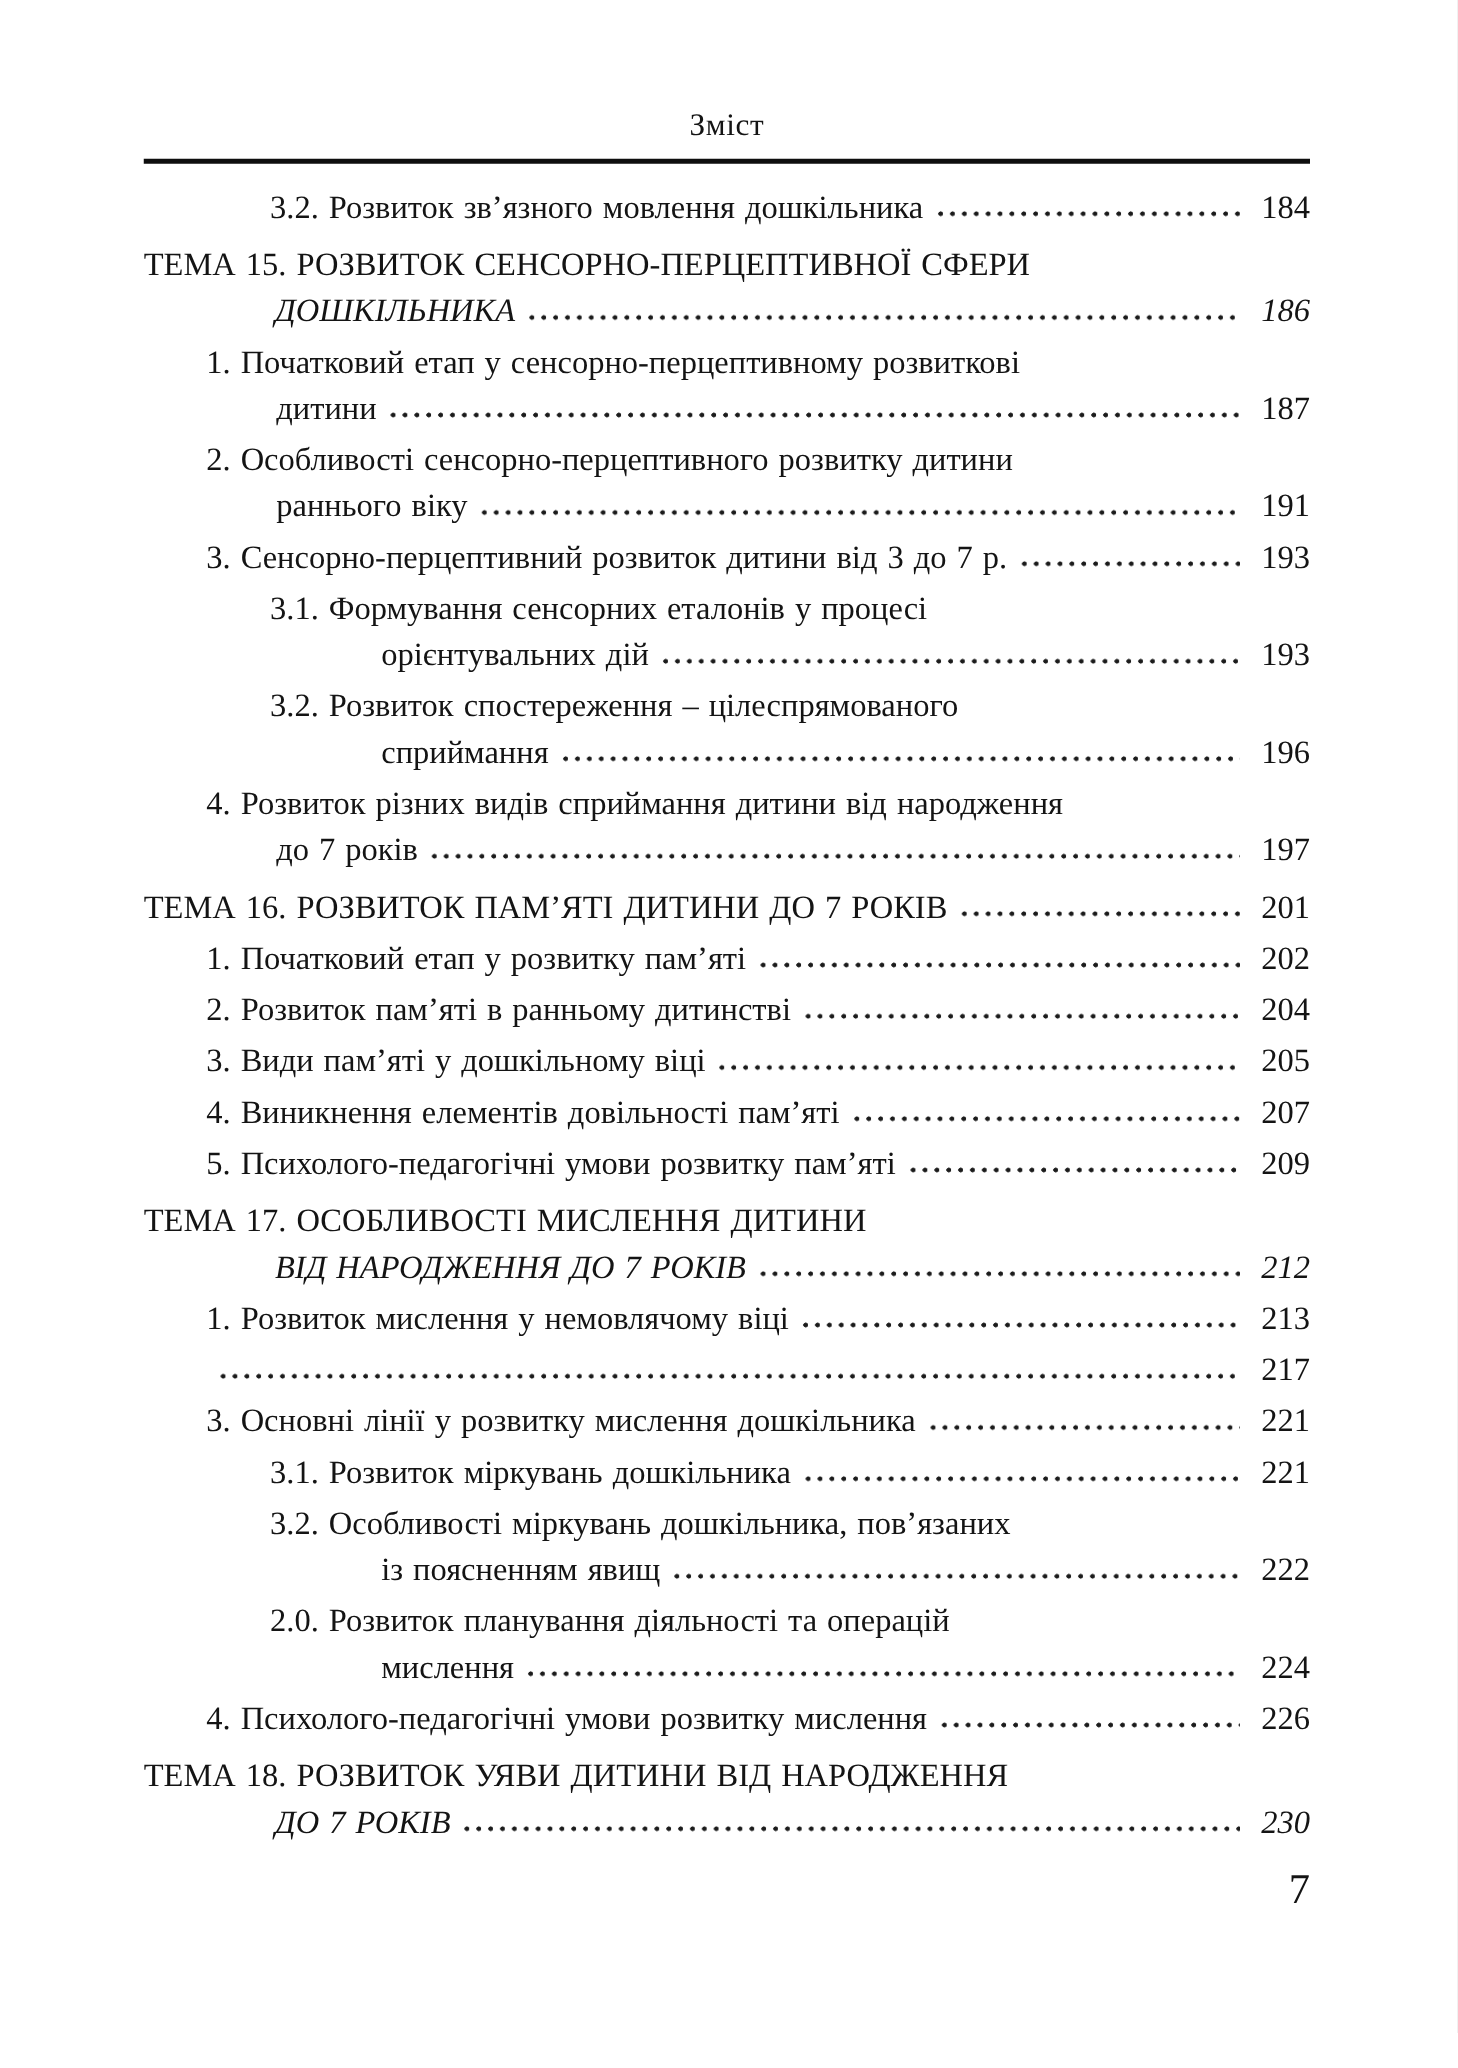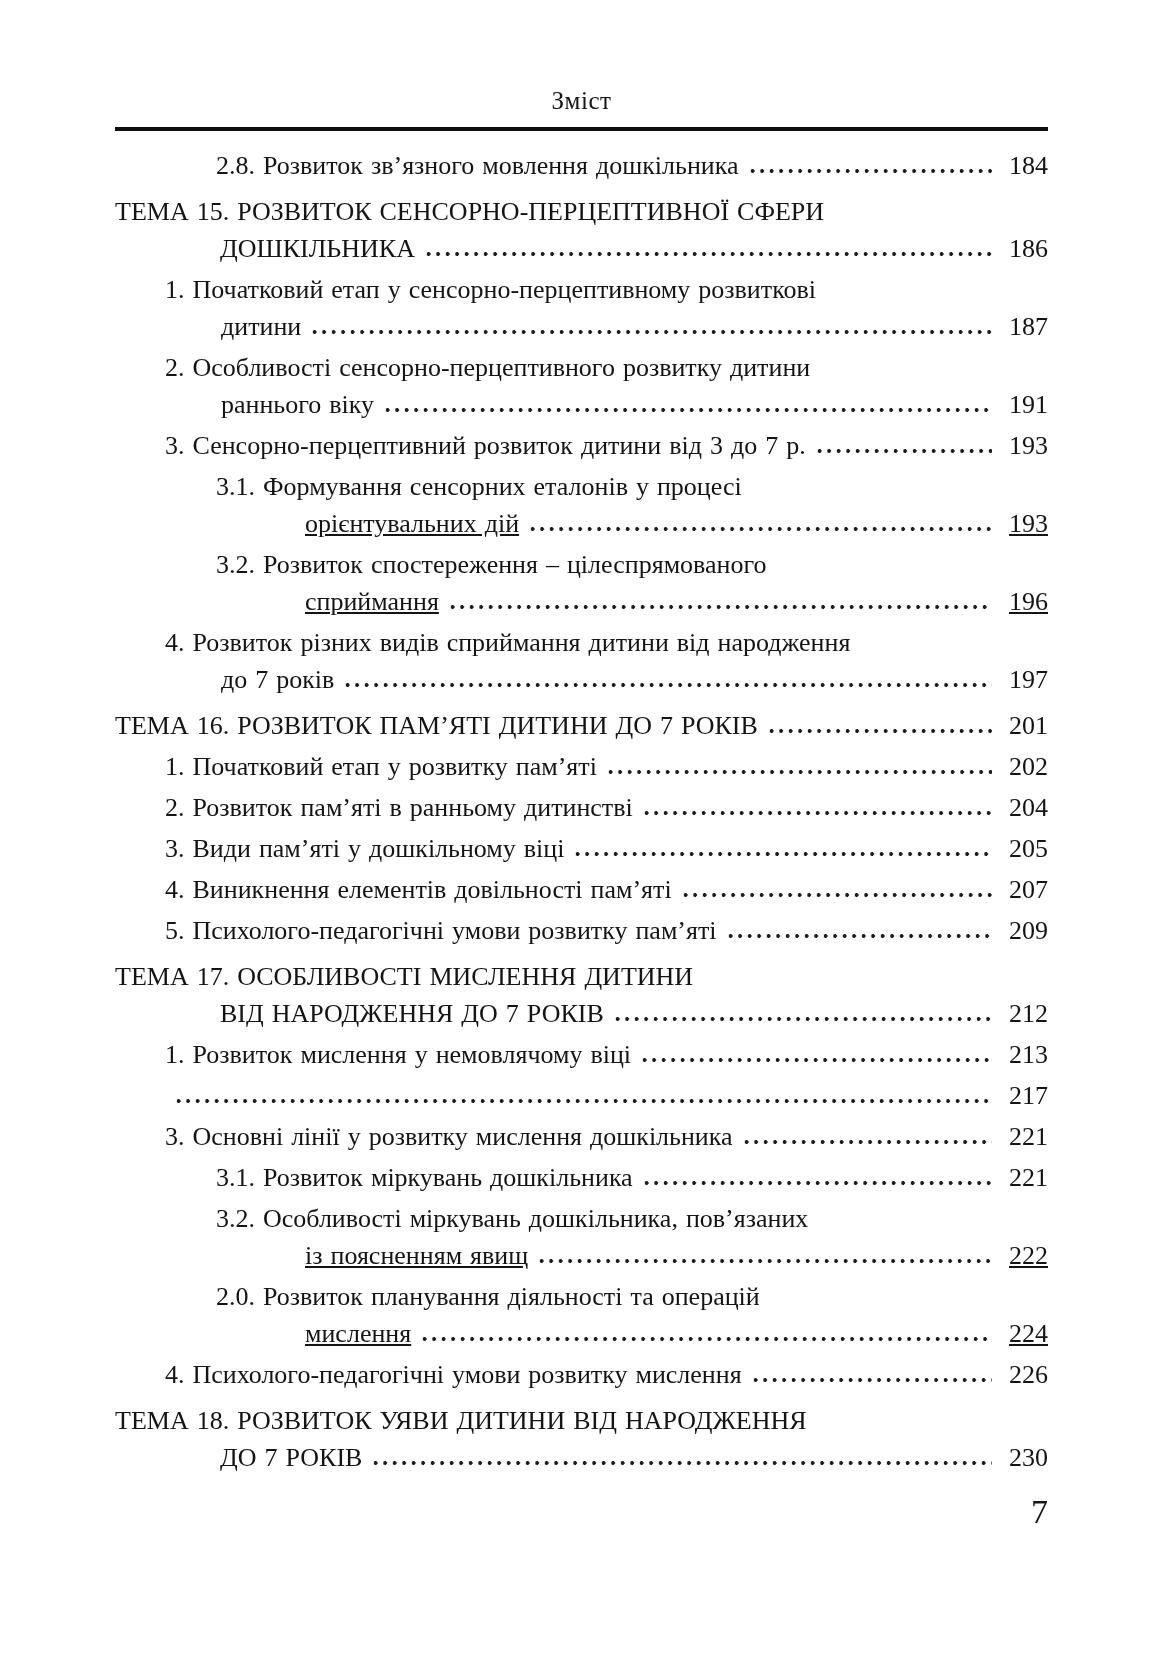--- a/index.html
+++ b/index.html
@@ -37,25 +37,25 @@
   }
   .row{
     display:flex;
     align-items:baseline;
     line-height:37px;
     white-space:nowrap;
   }
   .m-entry{margin-top:4px;}
   .m-tema{margin-top:9px;}
   .lv-tema{padding-left:0;}
-  .lv-tema-cont{padding-left:105px;}
+  .lv-tema-cont{padding-left:105px;font-style:italic;}
   .lv-item{padding-left:50px;}
   .lv-item-cont{padding-left:106px;}
   .lv-sub{padding-left:101px;}
-  .lv-sub-cont{padding-left:190px;text-decoration:underline;}
+  .lv-sub-cont{padding-left:190px;}
   .txt{white-space:nowrap;}
   .leader{
     flex:1 1 auto;
     min-width:14px;
     height:6px;
     margin:0 10px 0 9px;
     background-image:radial-gradient(circle at 4.5px 3px, #1b1b1b 1.7px, rgba(0,0,0,0) 2.1px);
     background-size:9.5px 6px;
     background-repeat:repeat-x;
     background-position:left bottom;
@@ -75,21 +75,21 @@
 </style>
 </head>
 <body>
 
 <div class="page">
   <div class="content">
     <div class="hdr">Зміст</div>
     <div class="rule"></div>
     <div class="toc" id="toc">
         <div class="row lv-sub">
-          <span class="txt">2.8. Розвиток зв’язного мовлення дошкільника</span>
+          <span class="txt">3.2. Розвиток зв’язного мовлення дошкільника</span>
           <span class="leader"></span>
           <span class="pg">184</span>
         </div>
         <div class="row lv-tema m-tema">
           <span class="txt">ТЕМА 15. РОЗВИТОК СЕНСОРНО-ПЕРЦЕПТИВНОЇ СФЕРИ</span>
         </div>
         <div class="row lv-tema-cont">
           <span class="txt">ДОШКІЛЬНИКА</span>
           <span class="leader"></span>
           <span class="pg">186</span>

